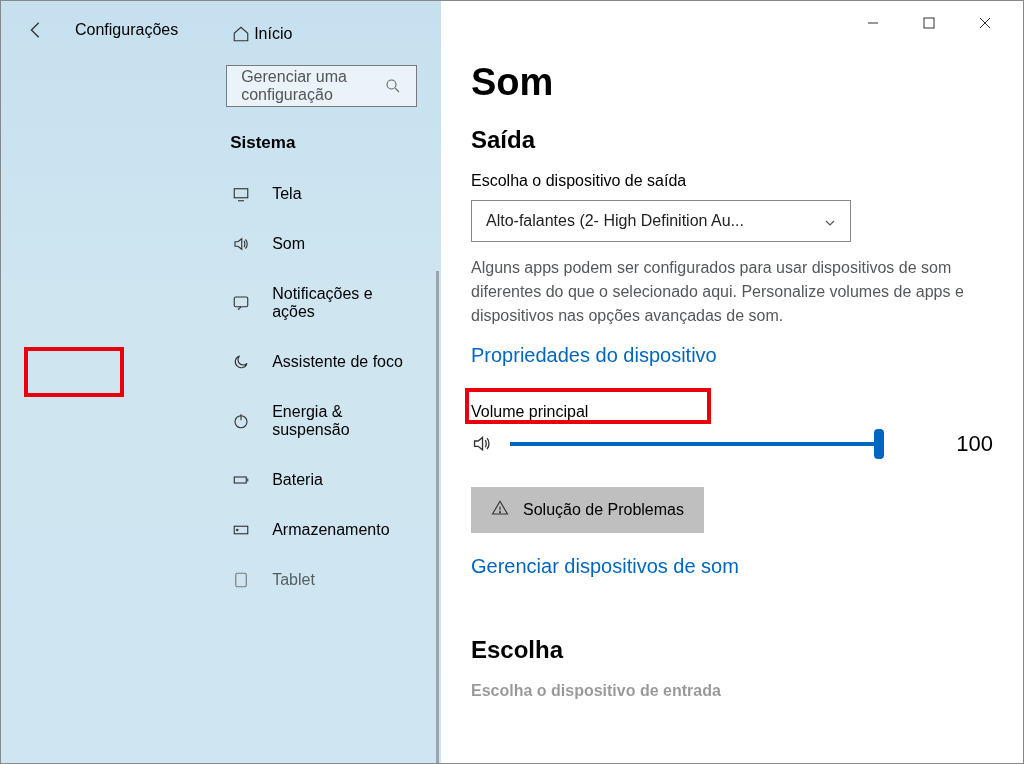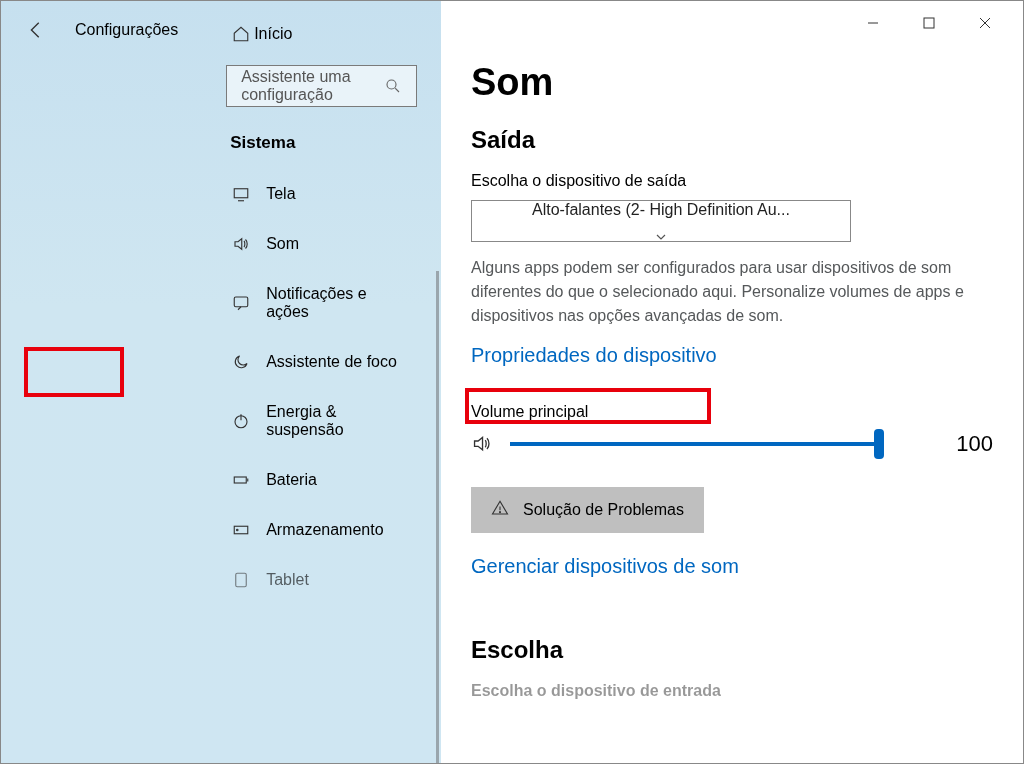--- a/index.html
+++ b/index.html
@@ -45,21 +45,21 @@
     background: rgba(255,255,255,0.6);
     padding: 0 14px;
     height: 42px;
     color: #555;
     font-size: 16px;
     margin-bottom: 26px;
   }
   .cat-title { font-size: 17px; font-weight: 600; padding: 0 4px 8px 4px; }
   .nav { list-style: none; margin: 8px 0 0 0; padding: 0; }
   .nav li {
-    display: flex; align-items: center; gap: 16px;
+    display: flex; align-items: center; gap: 22px;
     padding: 16px 6px;
     font-size: 16px;
     cursor: pointer;
   }
   .nav li.selected {
     
   }
   .scroll-track { position:absolute; right:2px; top:270px; bottom:0; width:3px; background:#9aa6ad; }
 
   
@@ -96,21 +96,20 @@
   }
   .content { padding: 16px 30px 0 30px; overflow:auto; flex:1;}
   h1 { font-size: 38px; font-weight: 600; margin: 0 0 22px 0; }
   h2 { font-size: 24px; font-weight: 600; margin: 10px 0 18px 0; }
   .lbl { font-size: 16px; margin: 8px 0 10px 0; }
   .select {
     display: flex; align-items: center; justify-content: space-between;
     border: 1px solid #888; width: 380px; height: 42px;
     padding: 0 14px; color:#222; font-size:16px;
     margin-bottom: 14px;
-    flex-direction: column;
   }
   .hint { color:#55585a; font-size:16px; line-height:1.5; max-width:530px; margin-bottom:16px;}
   .link { color:#0067c0; font-size:20px; margin-bottom: 28px; display:inline-block;}
   .slider-row { display:flex; align-items:center; gap:18px; margin: 6px 0 30px 0; }
   .vol-icon { width:22px; height:22px; color:#333; }
   .track {
     position:relative; height:4px; background:#0067c0; width:380px;
   }
   .thumb {
     position:absolute; right:-6px; top:50%; transform:translateY(-50%);
@@ -143,21 +142,21 @@
       <div class="home-row">
         <span class="ic">
           <svg viewBox="0 0 24 24" fill="none" stroke="#333" stroke-width="1.5">
               <path d="M3 11 L12 3 L21 11 V21 H3 Z"></path>
             </svg>
         </span>
         <span>Início</span>
       </div>
 
       <div class="search">
-        <span>Assistente uma configuração</span>
+        <span>Gerenciar uma configuração</span>
         <span class="ic">
           <svg viewBox="0 0 24 24" fill="none" stroke="#666" stroke-width="1.5">
               <circle cx="10" cy="10" r="6"></circle>
               <path d="M15 15 L20 20"></path>
             </svg>
         </span>
       </div>
 
       <div class="cat-title">Sistema</div>
 

